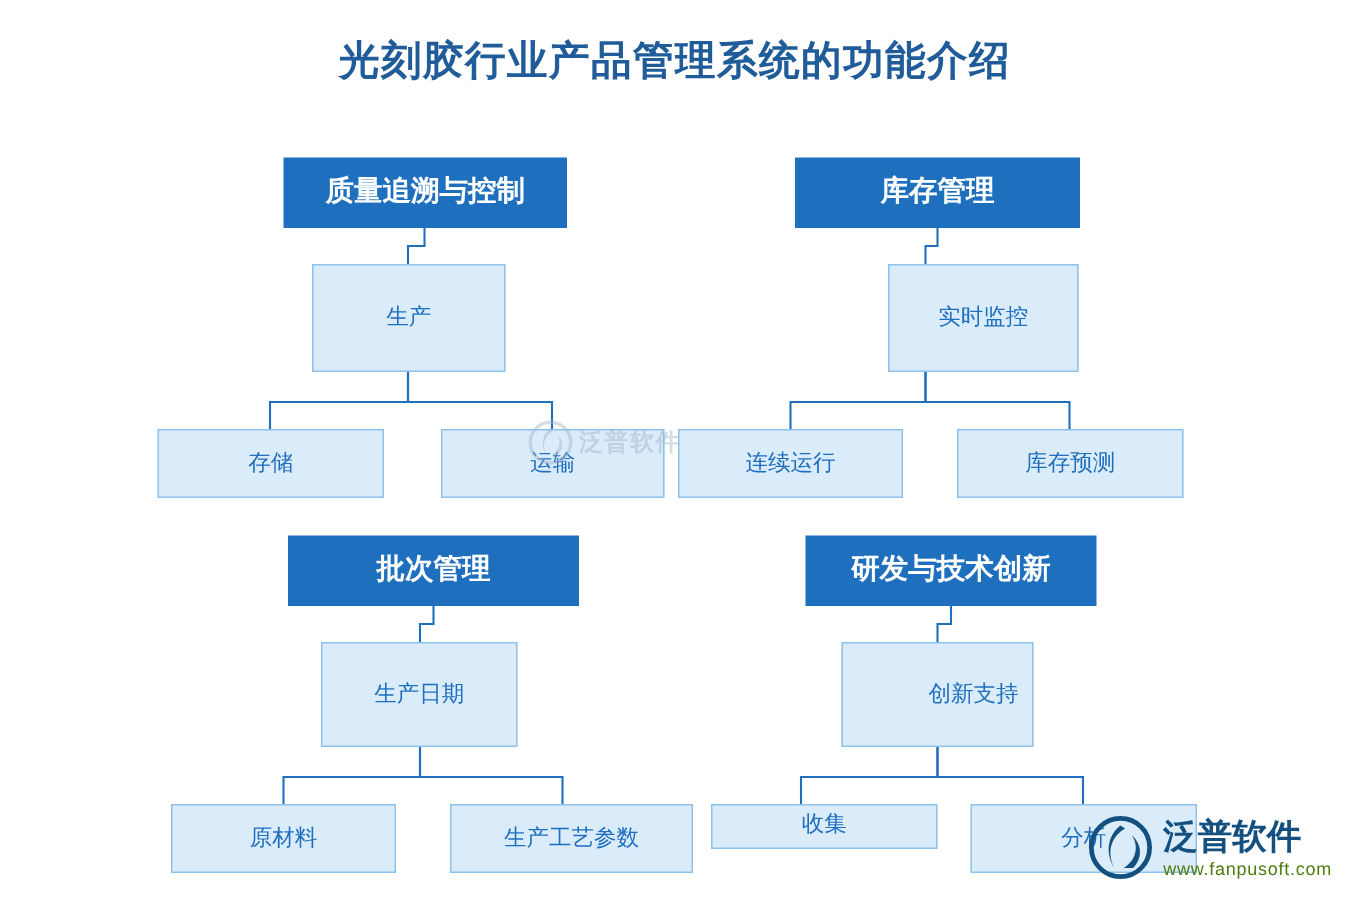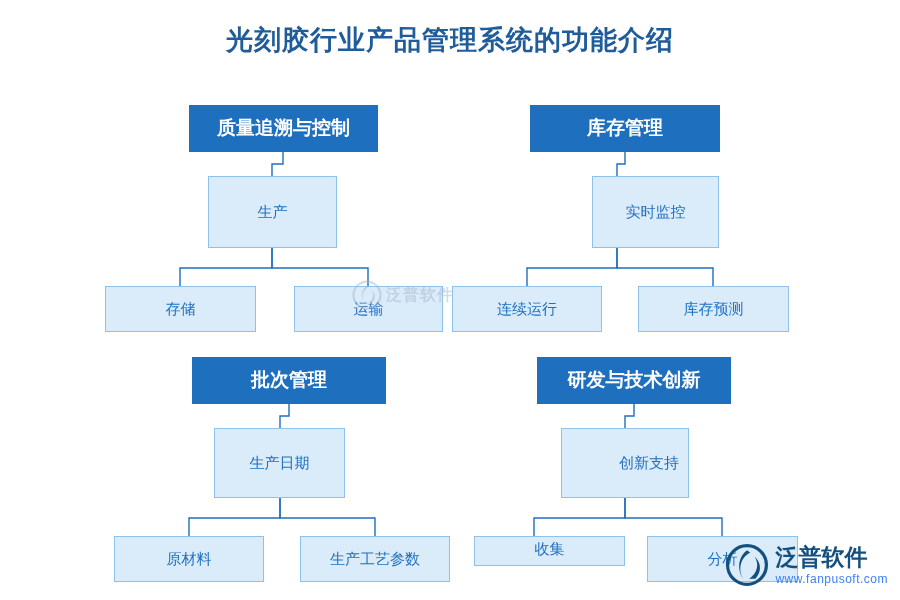--- a/index.html
+++ b/index.html
@@ -87,21 +87,21 @@
     gap: 7px;
   }
   .wm-br .brand-main {
     font-size: 23px;
     font-weight: bold;
     color: #14507F;
     line-height: 1;
   }
   .wm-br .brand-url {
     font-size: 12px;
-    color: #3b82f6;
+    color: #4d7c0f;
     line-height: 1;
     margin-top: 4px;
     letter-spacing: 0.5px;
   }
   .wm-br .brand-texts {
     display: flex;
     flex-direction: column;
   }
 </style>
 </head>
@@ -138,21 +138,21 @@
   <div class="box node-box" style="left:294px; top:286px; width:149px; height:46px;">运输</div>
 
   <div class="box header-box" style="left:530px; top:105px; width:190px; height:47px;">库存管理</div>
   <div class="box node-box" style="left:554px; top:176px; width:127px; height:72px;margin-left:38px;">实时监控</div>
   <div class="box node-box" style="left:452px; top:286px; width:150px; height:46px;">连续运行</div>
   <div class="box node-box" style="left:638px; top:286px; width:151px; height:46px;">库存预测</div>
 
   <div class="box header-box" style="left:192px; top:357px; width:194px; height:47px;">批次管理</div>
   <div class="box node-box" style="left:214px; top:428px; width:131px; height:70px;">生产日期</div>
   <div class="box node-box" style="left:114px; top:536px; width:150px; height:46px;">原材料</div>
-  <div class="box node-box" style="left:300px; top:536px; width:150px; height:46px;">生产工艺参数</div>
+  <div class="box node-box" style="left:300px; top:536px; width:162px; height:46px;">生产工艺参数</div>
 
   <div class="box header-box" style="left:537px; top:357px; width:194px; height:47px;">研发与技术创新</div>
   <div class="box node-box" style="left:561px; top:428px; width:128px; height:70px;padding-left:48px;">创新支持</div>
   <div class="box node-box" style="left:474px; top:536px; width:151px; height:30px;font-family:Liberation Mono, monospace;">收集</div>
   <div class="box node-box" style="left:647px; top:536px; width:151px; height:46px;">分析</div>
 
   <div class="wm-center">
     <svg width="30" height="30" viewBox="0 0 40 40">
       <circle cx="20" cy="20" r="18" fill="none" stroke="#9fb6c9" stroke-width="3"></circle>
       <path d="M20 7 C13 12, 11 22, 16 31 C12 22, 15 13, 23 9 Z" fill="#9fb6c9"></path>

